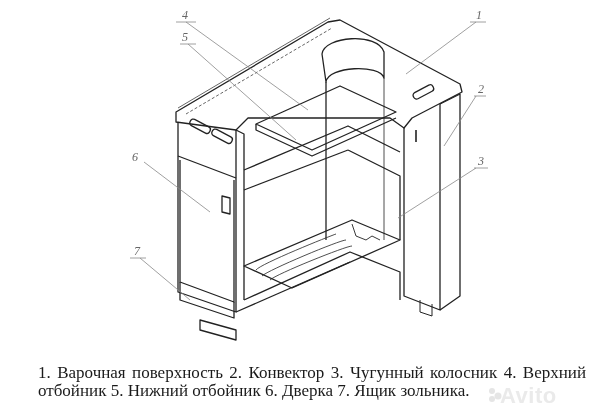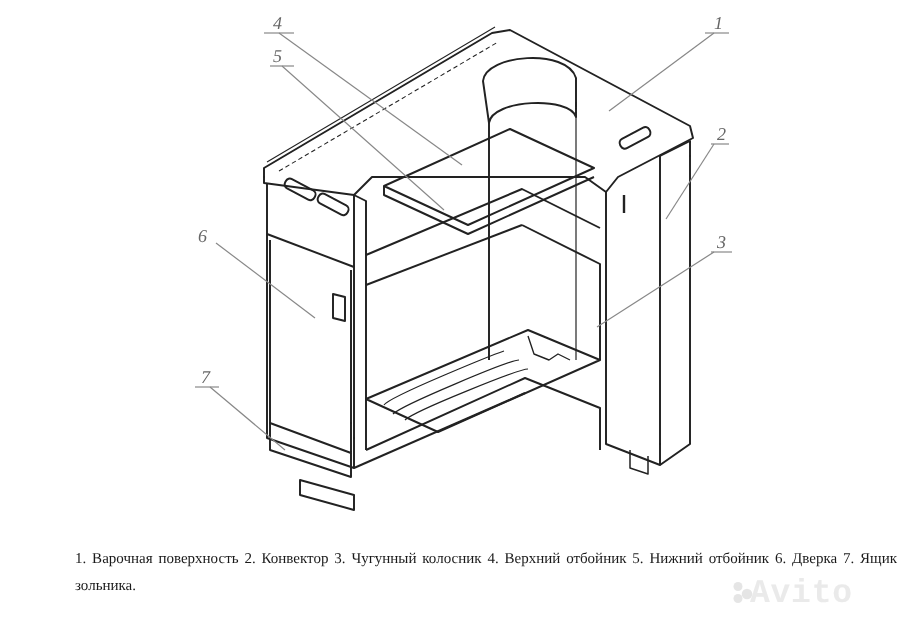--- a/index.html
+++ b/index.html
@@ -1,20 +1,20 @@
 <!DOCTYPE html>
 <html><head>
 <meta charset="utf-8">
 <style>
   html, body { margin: 0; padding: 0; background: #ffffff; }
   body { width: 600px; height: 413px; position: relative; overflow: hidden; font-family: "Liberation Serif", serif; }
   #diagram { position: absolute; left: 0; top: 0; width: 600px; height: 350px; }
   .lbl { position: absolute; font-family: "Liberation Serif", serif; font-style: italic; font-size: 12px; color: #666; }
-  .caption { position: absolute; left: 38px; top: 364px; width: 548px; font-size: 10px; line-height: 18px; color: #1a1a1a; text-align: justify; text-align-last: left; margin-left: 12px; }
-  .watermark { position: absolute; left: 500px; top: 383px; font-family: Liberation Mono, monospace; font-weight: bold; font-size: 22px; color: rgba(230,230,230,0.85); letter-spacing: 0.5px; }
+  .caption { position: absolute; left: 38px; top: 364px; width: 548px; font-size: 17px; line-height: 18px; color: #1a1a1a; text-align: justify; text-align-last: left; }
+  .watermark { position: absolute; left: 500px; top: 383px; font-family: Liberation Sans, sans-serif; font-weight: bold; font-size: 22px; color: rgba(230,230,230,0.85); letter-spacing: 0.5px; }
   .wm-dots { position: absolute; left: 488px; top: 386px; }
 </style>
 </head>
 <body>
 
 <svg id="diagram" viewBox="0 0 600 350" xmlns="http://www.w3.org/2000/svg">
   <g fill="none" stroke="#222" stroke-width="1.3" stroke-linejoin="round">
 
     <path d="M176 112 L328 22 L340 20 L460 84 L462 92 L412 118 L404 128 L390 118 L248 118 L236 130 L176 122 Z"></path>
     <path d="M178 108 L330 18" stroke-width="0.7"></path>

